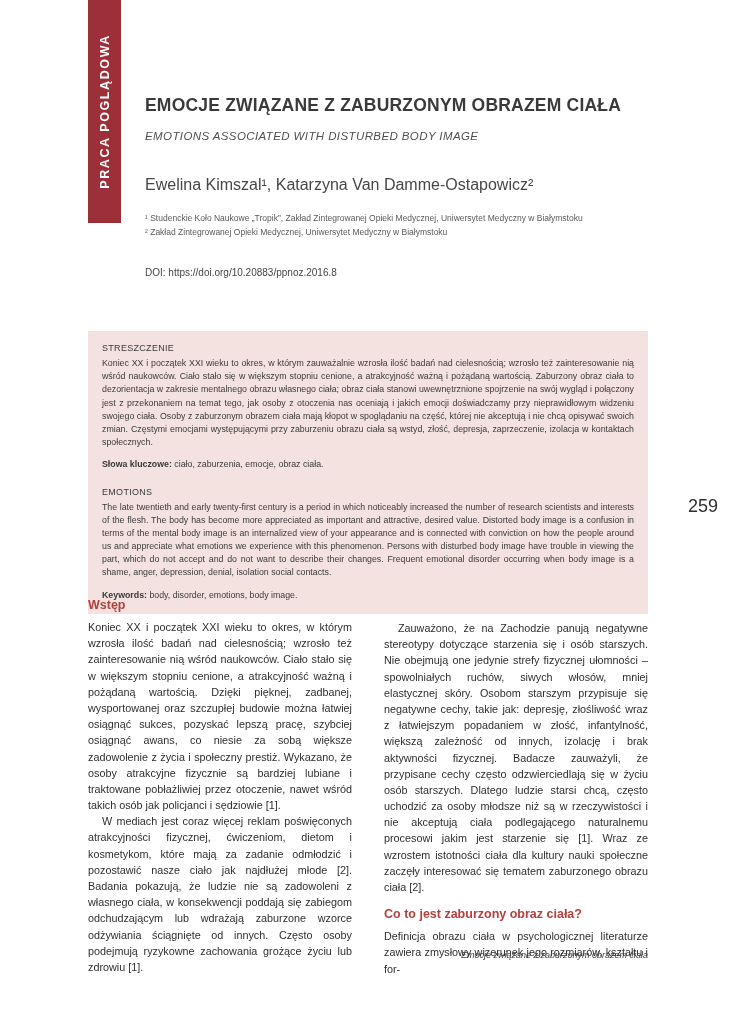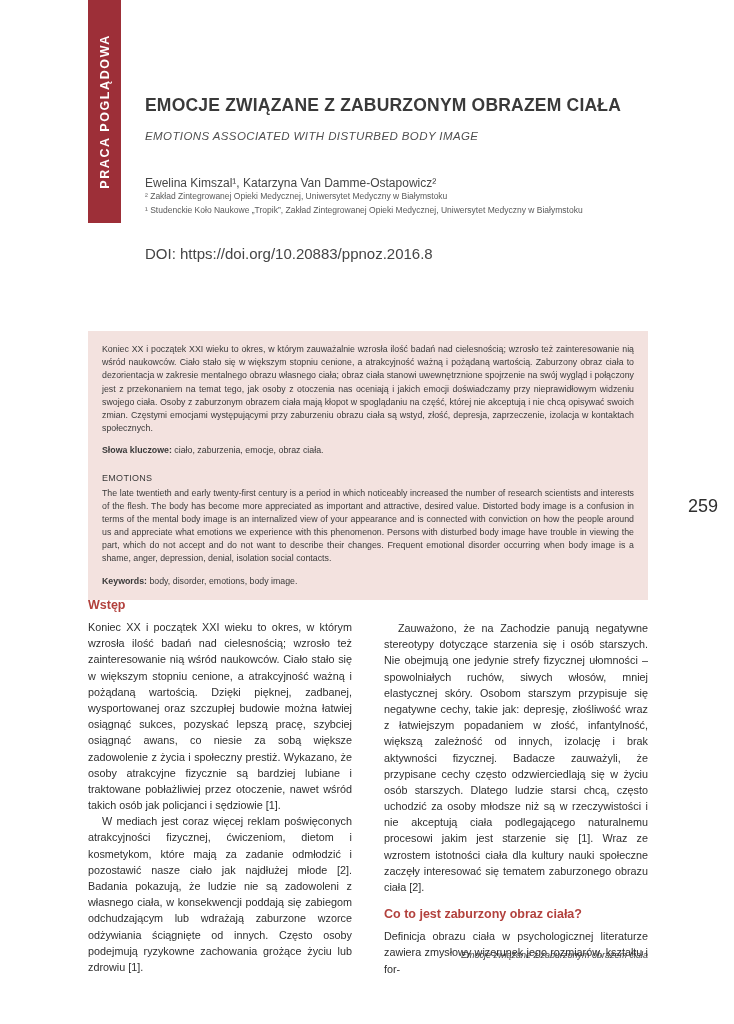--- a/index.html
+++ b/index.html
@@ -48,28 +48,28 @@
     margin-bottom: 14px;
   }
   .subtitle {
     font-size: 11.5px;
     font-style: italic;
     font-weight: normal;
     letter-spacing: 0.4px;
     color: #4f4f4f;
     margin-bottom: 34px;
   }
-  .authors { font-size: 12px; color: #474747; }
+  .authors { font-size: 16px; color: #474747; margin-bottom: 18px; }
   .affiliations {
     font-size: 8.5px;
     color: #5a5a5a;
     line-height: 1.6;
     margin-bottom: 28px;
   }
-  .doi { font-size: 15px; color: #454545; }
+  .doi { font-size: 10px; color: #454545; }
 
   
   .abstract-box {
     position: absolute;
     left: 88px;
     top: 331px;
     width: 560px;
     background: #f3e2df;
     padding: 12px 14px 10px 14px;
     color: #3a3a3a;
@@ -138,27 +138,28 @@
 
   <div class="banner">
     <div class="banner-text">PRACA POGLĄDOWA</div>
   </div>
 
   <div class="header">
     <h1 class="title">EMOCJE ZWIĄZANE Z ZABURZONYM OBRAZEM CIAŁA</h1>
     <h2 class="subtitle">EMOTIONS ASSOCIATED WITH DISTURBED BODY IMAGE</h2>
     <div class="authors">Ewelina Kimszal¹, Katarzyna Van Damme-Ostapowicz²</div>
     <div class="affiliations">
+      <div>¹ Studenckie Koło Naukowe „Tropik”, Zakład Zintegrowanej Opieki Medycznej, Uniwersytet Medyczny w Białymstoku</div>
       <div>² Zakład Zintegrowanej Opieki Medycznej, Uniwersytet Medyczny w Białymstoku</div>
-      <div>¹ Studenckie Koło Naukowe „Tropik”, Zakład Zintegrowanej Opieki Medycznej, Uniwersytet Medyczny w Białymstoku</div>
     </div>
     <div class="doi">DOI: https://doi.org/10.20883/ppnoz.2016.8</div>
   </div>
 
   <div class="abstract-box">
+    <div class="abs-label">STRESZCZENIE</div>
     <p class="abs-text">Koniec XX i początek XXI wieku to okres, w którym zauważalnie wzrosła ilość badań nad cielesnością; wzrosło też zainteresowanie nią wśród naukowców. Ciało stało się w większym stopniu cenione, a atrakcyjność ważną i pożądaną wartością. Zaburzony obraz ciała to dezorientacja w zakresie mentalnego obrazu własnego ciała; obraz ciała stanowi uwewnętrznione spojrzenie na swój wygląd i połączony jest z przekonaniem na temat tego, jak osoby z otoczenia nas oceniają i jakich emocji doświadczamy przy nieprawidłowym widzeniu swojego ciała. Osoby z zaburzonym obrazem ciała mają kłopot w spoglądaniu na część, której nie akceptują i nie chcą opisywać swoich zmian. Częstymi emocjami występującymi przy zaburzeniu obrazu ciała są wstyd, złość, depresja, zaprzeczenie, izolacja w kontaktach społecznych.</p>
     <p class="abs-keywords">
       <span class="kw-label">Słowa kluczowe:</span>
       <span>ciało, zaburzenia, emocje, obraz ciała.</span>
     </p>
     <div class="abs-label">EMOTIONS</div>
     <p class="abs-text">The late twentieth and early twenty-first century is a period in which noticeably increased the number of research scientists and interests of the flesh. The body has become more appreciated as important and attractive, desired value. Distorted body image is a confusion in terms of the mental body image is an internalized view of your appearance and is connected with conviction on how the people around us and appreciate what emotions we experience with this phenomenon. Persons with disturbed body image have trouble in viewing the part, which do not accept and do not want to describe their changes. Frequent emotional disorder occurring when body image is a shame, anger, depression, denial, isolation social contacts.</p>
     <p class="abs-keywords last">
       <span class="kw-label">Keywords:</span>
       <span>body, disorder, emotions, body image.</span>

